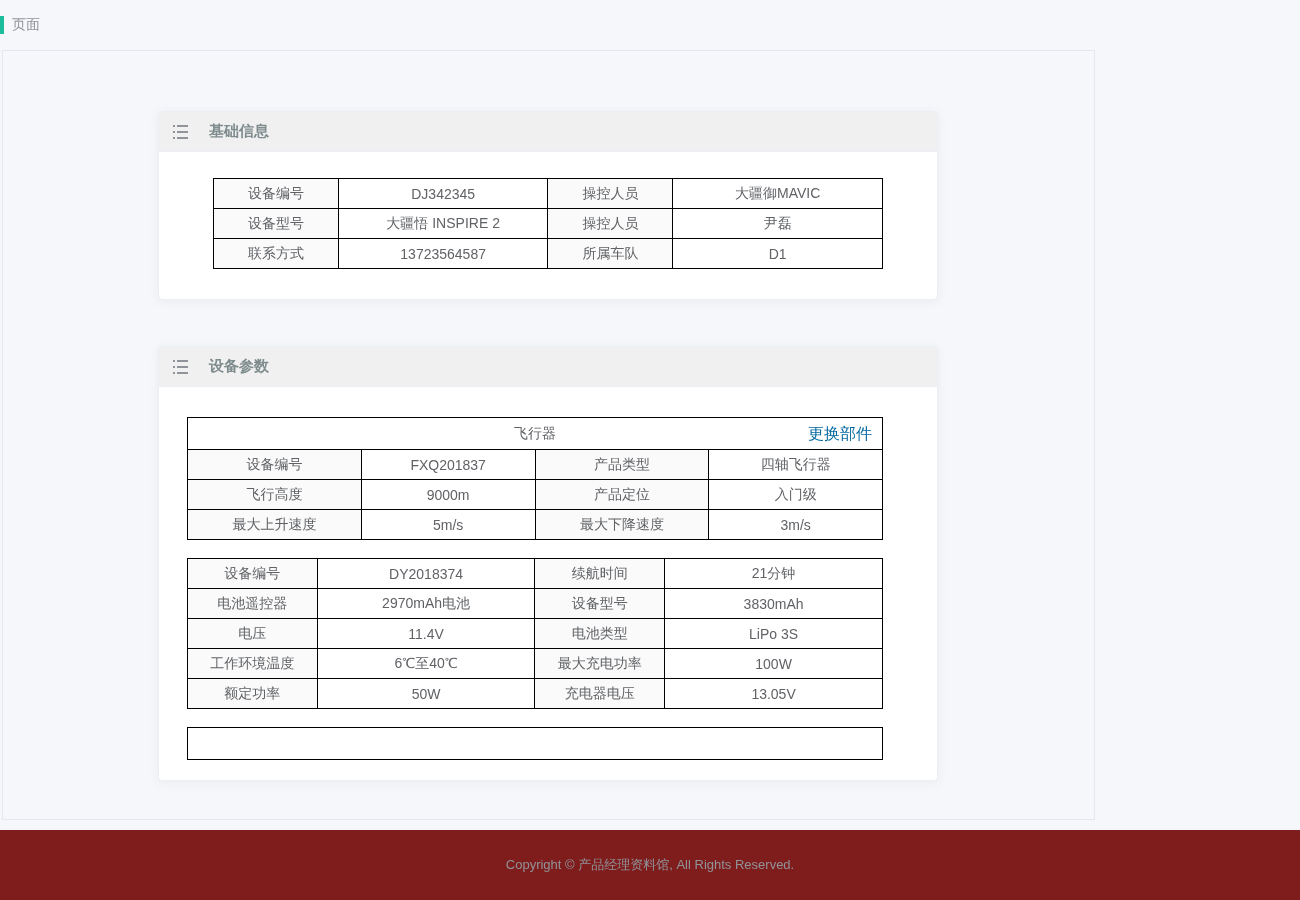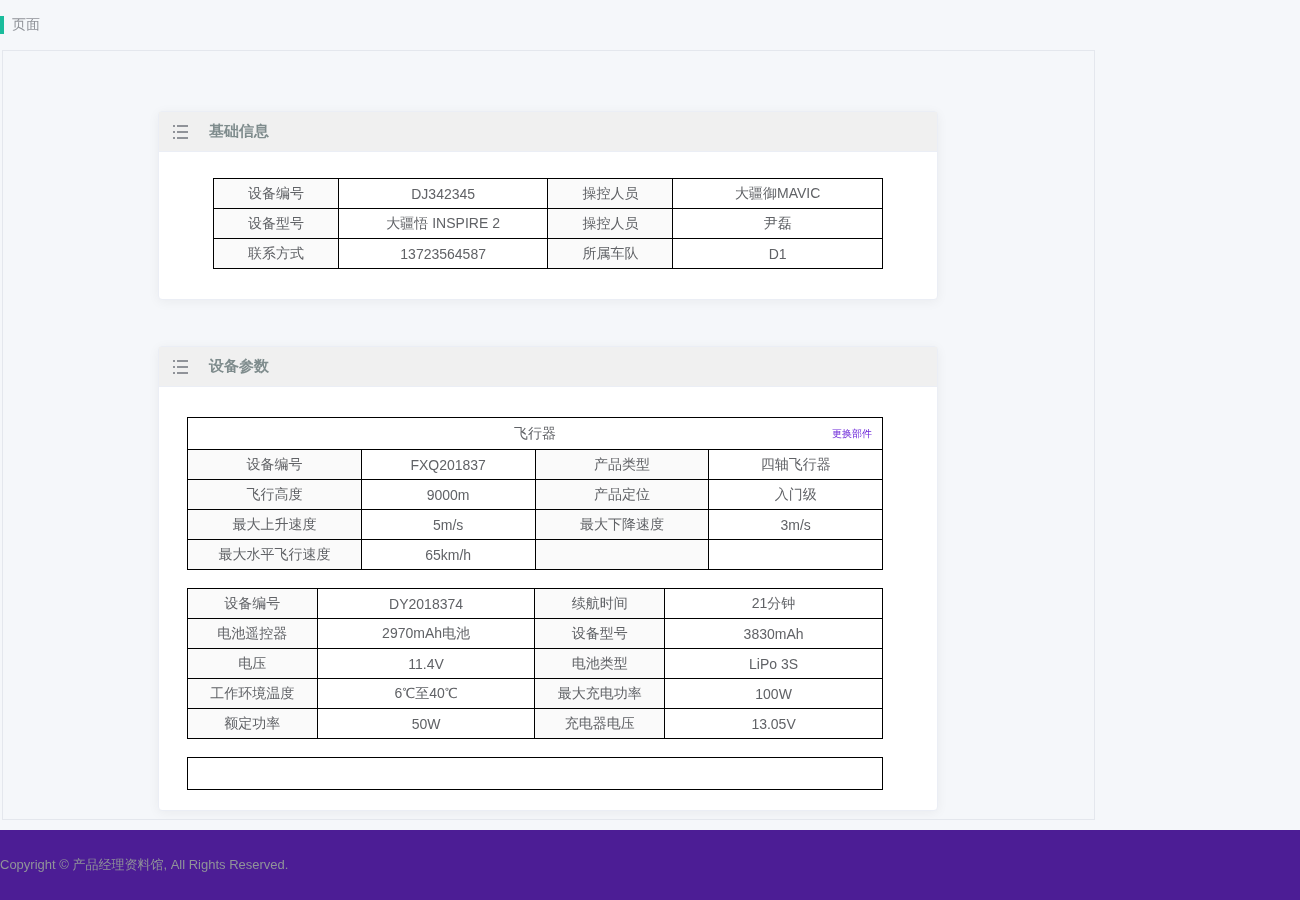--- a/index.html
+++ b/index.html
@@ -126,35 +126,36 @@
     .table-title-row td {
       height: 32px;
       position: relative;
       font-size: 14px;
     }
     .swap-link {
       position: absolute;
       right: 10px;
       top: 50%;
       transform: translateY(-50%);
-      color: #6d28d9;
-      font-size: 10px;
+      color: #0369a1;
+      font-size: 16px;
       cursor: pointer;
     }
     .footer {
       position: absolute;
       bottom: 0;
       left: 0;
       width: 100%;
       height: 70px;
       display: flex;
       align-items: center;
+      justify-content: center;
       color: #909399;
       font-size: 13px;
-      background: #4c1d95;
+      background: #7f1d1d;
     }
     .content-frame::-webkit-scrollbar {
       width: 15px;
     }
     .content-frame::-webkit-scrollbar-track {
       background: #f5f5f5;
     }
     .content-frame::-webkit-scrollbar-thumb {
       background: #c1c1c1;
     }
@@ -257,26 +258,20 @@
             <td class="value">9000m</td>
             <td class="label">产品定位</td>
             <td class="value">入门级</td>
           </tr>
           <tr>
             <td class="label">最大上升速度</td>
             <td class="value">5m/s</td>
             <td class="label">最大下降速度</td>
             <td class="value">3m/s</td>
           </tr>
-          <tr>
-            <td class="label">最大水平飞行速度</td>
-            <td class="value">65km/h</td>
-            <td class="label"></td>
-            <td class="value"></td>
-          </tr>
         </tbody>
           </table>
 
         <table class="detail-table">
           <tbody>
           <tr>
             <td class="label">设备编号</td>
             <td class="value">DY2018374</td>
             <td class="label">续航时间</td>
             <td class="value">21分钟</td>

